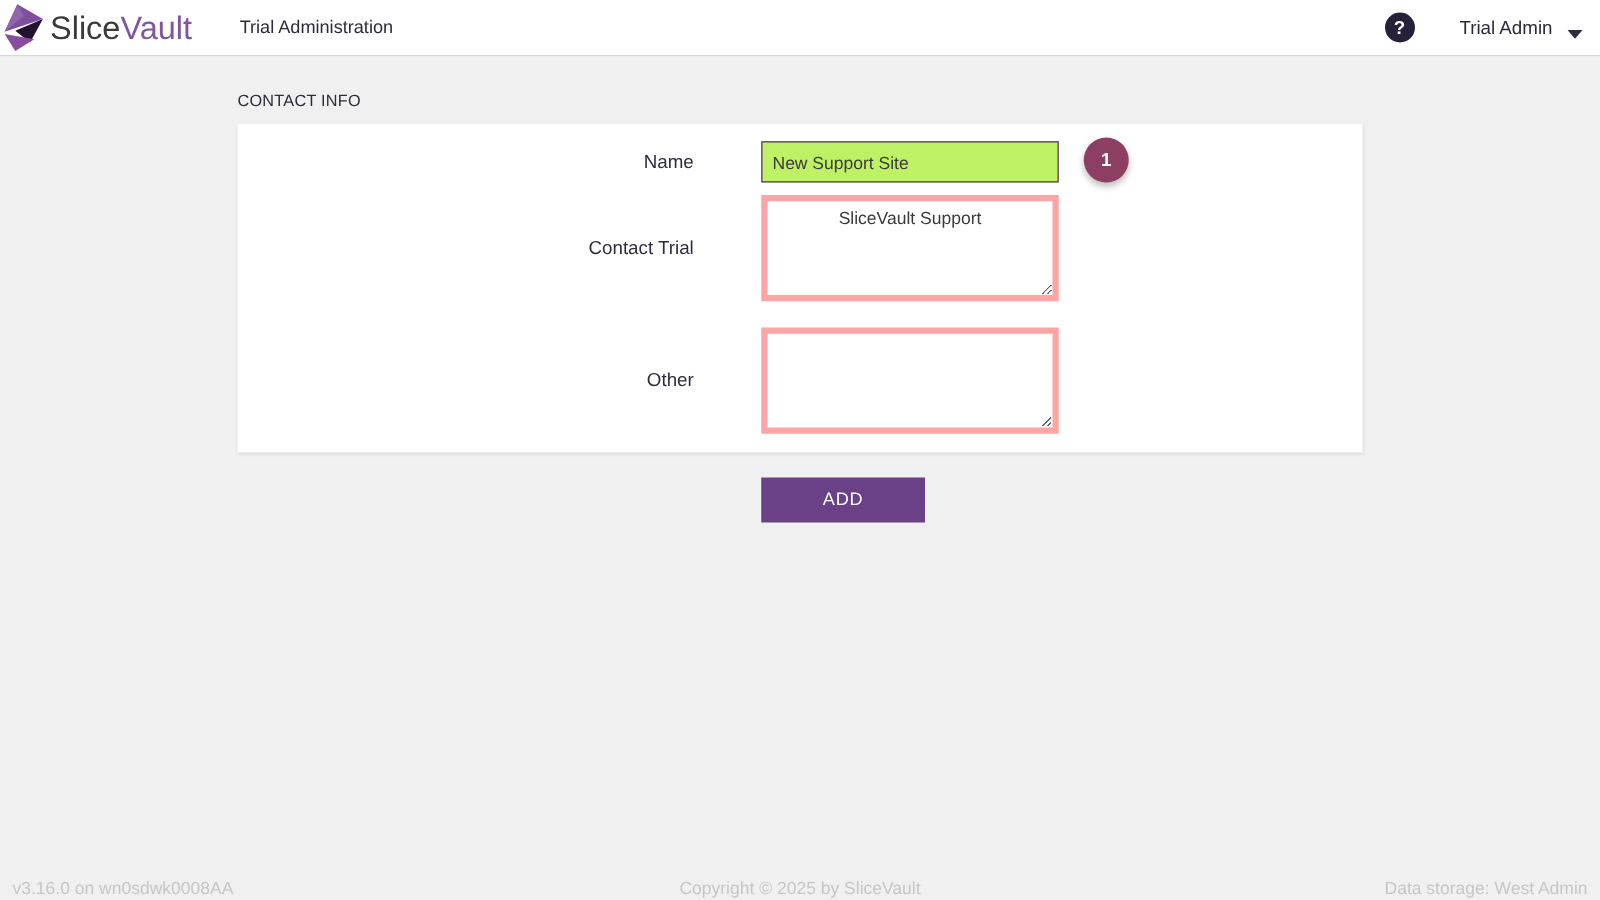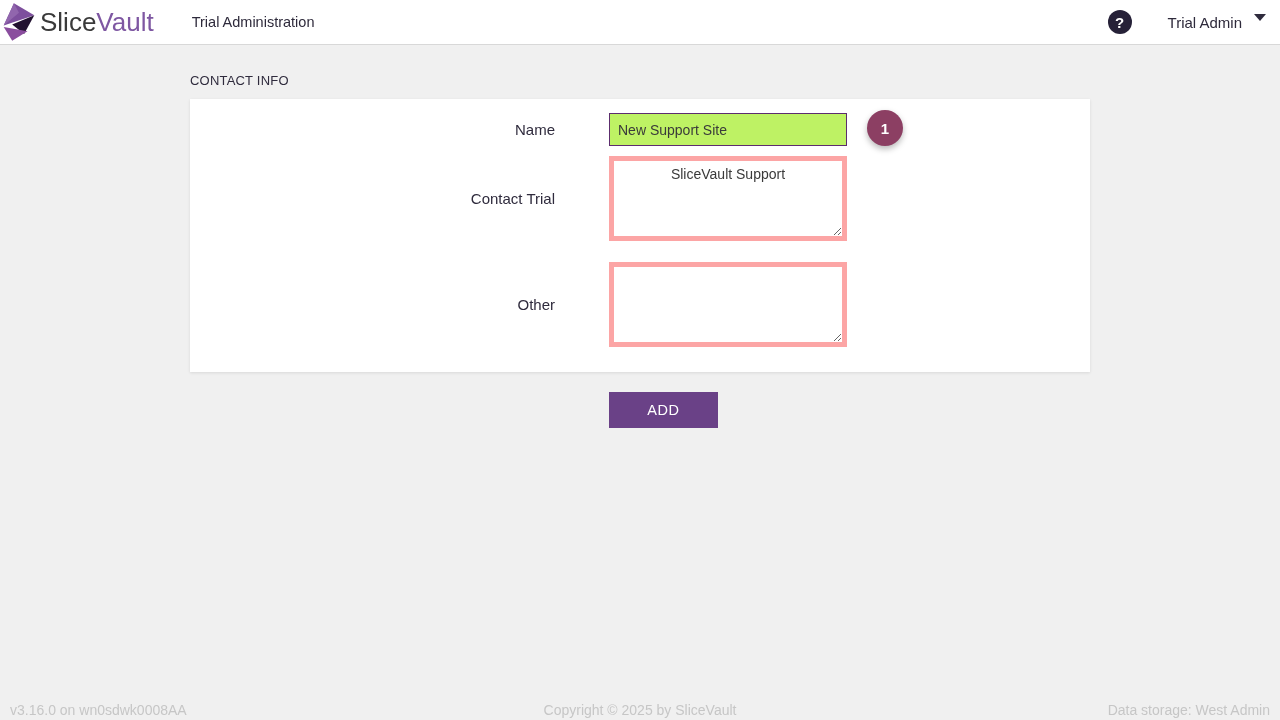--- a/index.html
+++ b/index.html
@@ -28,21 +28,21 @@
   .nav-item {
     font-size:14.5px; color:#2e2a3b; cursor:pointer; padding:4px 0;
   }
   .header-right { margin-left:auto; display:flex; align-items:center; }
   .help-circle {
     width:24px; height:24px; border-radius:50%;
     background:#262138; color:#ffffff;
     display:flex; align-items:center; justify-content:center;
     font-size:15px; font-weight:bold; cursor:pointer;
   }
-  .user-menu { display:flex; align-items:flex-start; margin-left:36px; cursor:pointer; }
+  .user-menu { display:flex; align-items:flex-end; margin-left:36px; cursor:pointer; }
   .user-menu-label { font-size:15px; color:#2e2a3b; }
   .caret {
     width:0; height:0; margin-left:12px;
     border-left:6px solid transparent;
     border-right:6px solid transparent;
     border-top:7px solid #2f2b3d;
   }
   
   .content { position:absolute; left:190px; top:45px; width:900px; }
   .page-title {
@@ -52,21 +52,21 @@
     border-bottom:2px solid #563263;
   }
   .section-label {
     margin-top:28px;
     font-size:13px; color:#2f2b3d; letter-spacing:0.2px;
   }
   .card {
     margin-top:11px;
     background:#ffffff;
     box-shadow:0 1px 3px rgba(0,0,0,0.10);
-    padding:14px 0 25px 0;
+    padding:14px 0 15px 0;
   }
   .form-row {
     display:grid;
     grid-template-columns:365px 238px;
     column-gap:54px;
     position:relative;
   }
   .form-row + .form-row { margin-top:10px; }
   .form-row.textarea-row + .form-row.textarea-row { margin-top:21px; }
   .field-label {
@@ -99,21 +99,21 @@
     left:677px; top:-3px;
     width:36px; height:36px; border-radius:50%;
     background:#8c3f63; color:#ffffff;
     display:flex; align-items:center; justify-content:center;
     font-size:15px; font-weight:bold;
     box-shadow:0 3px 6px rgba(0,0,0,0.28);
   }
   .submit-btn {
     display:block;
     margin:20px 0 0 419px;
-    width:109px; height:36px;
+    width:131px; height:36px;
     background:#6a4187; color:#ffffff;
     border:none; cursor:pointer;
     font-family:"Liberation Sans", sans-serif;
     font-size:14.5px; letter-spacing:0.6px;
   }
   
   .footer {
     position:absolute; left:0; right:0; bottom:2px; height:20px;
     font-size:14px; color:#c6c6c6;
   }

